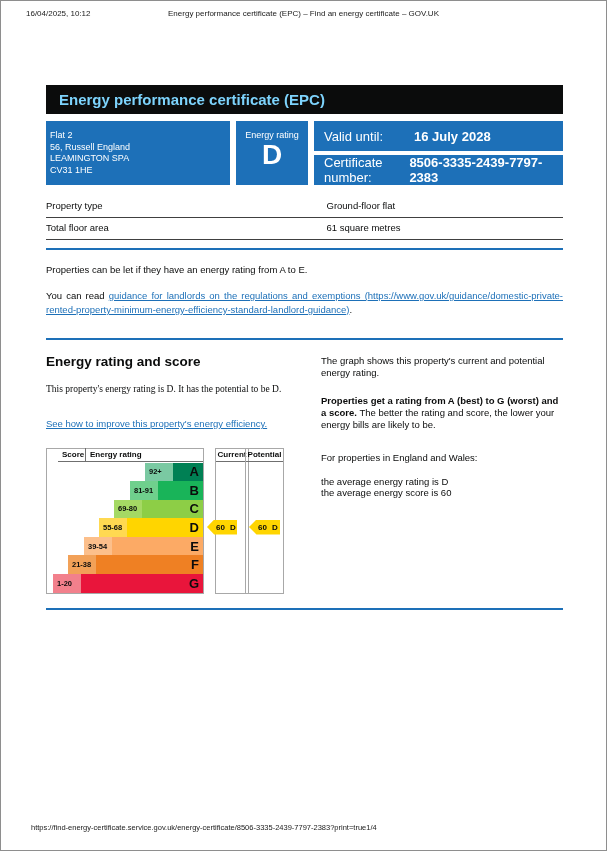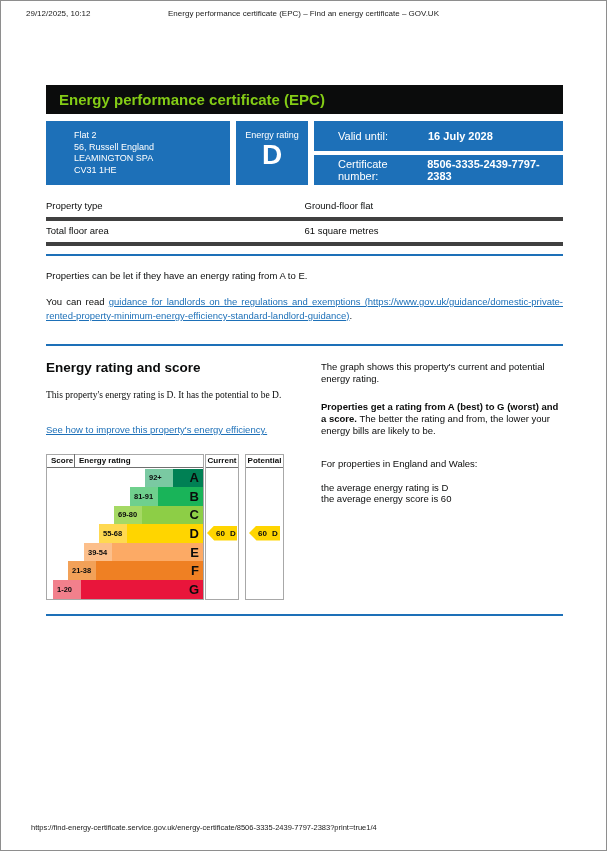--- a/index.html
+++ b/index.html
@@ -12,36 +12,36 @@
 
   
   .print-header { position: absolute; top: 8px; left: 25px; right: 25px; font-size: 8px; color: #1a1a1a; }
   .ph-timestamp { position: absolute; left: 0; top: 0; }
   .ph-title { display: block; text-align: center; }
   .print-footer { position: absolute; top: 822px; left: 30px; right: 25px; font-size: 7.5px; color: #1a1a1a; display: flex; }
 
   .content { position: absolute; top: 84px; left: 45px; width: 517px; }
 
   
-  .banner { background: #0b0c0c; color: #84cc16; height: 29px; line-height: 29px; padding-left: 13px; font-size: 15px; font-weight: bold; }
+  .banner { background: #0b0c0c; color: #7dd3fc; height: 29px; line-height: 29px; padding-left: 13px; font-size: 15px; font-weight: bold; }
 
   
   .summary-row { display: flex; gap: 6px; margin-top: 7px; height: 64px; }
-  .addr-box { width: 184px; background: #1d70b8; color: #fff; padding: 9px 28px; font-size: 9px; line-height: 11.5px; }
+  .addr-box { width: 184px; background: #1d70b8; color: #fff; padding: 9px 4px; font-size: 9px; line-height: 11.5px; }
   .rating-box { width: 72px; background: #1d70b8; color: #fff; text-align: center; padding-top: 9px; }
   .rating-box .rating-label { font-size: 9px; }
   .rating-box .rating-letter { font-size: 28px; font-weight: bold; line-height: 30px; }
   .info-box { flex: 1; display: flex; flex-direction: column; gap: 4px; }
-  .info-cell { flex: 1; background: #1d70b8; color: #fff; display: flex; align-items: center; padding-left: 24px; font-size: 11px; }
+  .info-cell { flex: 1; background: #1d70b8; color: #fff; display: flex; align-items: center; padding-left: 10px; font-size: 13px; }
   .info-cell .lbl { width: 90px; }
   .info-cell .val { font-weight: bold; }
 
   
   .prop-table { margin-top: 11px; font-size: 9.5px; }
-  .prop-row { display: flex; padding: 4px 0 6px 0; border-bottom: 4px solid #404040; }
+  .prop-row { display: flex; padding: 4px 0 6px 0; border-bottom: 1px solid #404040; gap: 22px; }
   .prop-row .plbl { width: 50%; }
 
   .blue-rule { height: 2px; background: #1d70b8; border: 0; }
   .rule-1 { margin-top: 8px; }
   .rule-2 { margin-top: 21px; }
   .rule-3 { margin-top: 13px; }
 
   h2 { font-size: 13.5px; font-weight: bold; margin-top: 14px; }
   p { font-size: 9.5px; line-height: 14px; }
   .para { margin-top: 13px; }
@@ -56,43 +56,43 @@
   .col-right { margin-left: 13px; flex: 1; }
   .col-right p { line-height: 12px; }
   .col-right .rp1 { margin-top: 15px; }
   .col-right .rp2 { margin-top: 16px; }
   .col-right .rp3 { margin-top: 21px; }
   .col-right .rp4 { margin-top: 12px; line-height: 11px; }
 
   
   .chart { position: relative; width: 238px; height: 147px; margin-top: 17px; }
   .chart-box { position: absolute; top: 0; bottom: 1px; border: 1px solid #a8a8a8; }
-  .box-main { left: 0; width: 158px; }
-  .box-current { left: 159px; width: 34px; }
+  .box-main { left: 0; width: 158px; padding-left: 11px; }
+  .box-current { left: 169px; width: 34px; }
   .box-potential { left: 199px; width: 39px; }
   .chart-head { height: 13px; border-bottom: 1px solid #6f6f6f; font-size: 8px; font-weight: bold; display: flex; align-items: center; }
   .box-main .chart-head .h-score { width: 27px; padding-left: 4px; }
   .box-main .chart-head .h-rating { border-left: 1px solid #6f6f6f; padding-left: 4px; height: 13px; line-height: 13px; flex: 1; }
   .box-current .chart-head, .box-potential .chart-head { justify-content: center; }
   .bands { position: absolute; top: 14px; left: 0; right: 0; bottom: 0; display: flex; flex-direction: column; align-items: flex-end; }
   .band-row { flex: 1; display: flex; }
   .score-cell { width: 28px; display: flex; align-items: center; padding-left: 4px; font-size: 7.5px; font-weight: bold; }
   .band-bar { display: flex; align-items: center; justify-content: flex-end; padding-right: 4px; font-size: 13px; font-weight: bold; }
   .arrow { position: absolute; height: 15px; line-height: 15px; display: flex; align-items: center; padding-left: 9px; font-size: 8px; font-weight: bold; clip-path: polygon(0 50%, 24% 0, 100% 0, 100% 100%, 24% 100%); top: 72px; }
   .arrow-current { left: 161px; width: 30px; }
   .arrow-potential { left: 203px; width: 31px; }
   .arrow .al { margin-left: 5px; }
 </style>
 </head>
 <body>
 
 <div class="page">
 
   <div class="print-header">
-    <span class="ph-timestamp">29/12/2025, 10:12</span>
+    <span class="ph-timestamp">16/04/2025, 10:12</span>
     <span class="ph-title">Energy performance certificate (EPC) – Find an energy certificate – GOV.UK</span>
   </div>
 
   <div class="content">
 
     <div class="banner">
       <span>Energy performance certificate (EPC)</span>
     </div>
 
     <div class="summary-row">
@@ -196,21 +196,21 @@
           <div class="arrow arrow-potential" style="background: rgb(255, 213, 0);">
             <span>60</span>
             <span class="al">D</span>
           </div>
         </div>
       </div>
 
       <div class="col-right">
         <p class="rp1">The graph shows this property's current and potential energy rating.</p>
         <p class="rp2">
-          <strong>Properties get a rating from A (best) to G (worst) and a score.</strong><span> The better the rating and from, the lower your energy bills are likely to be.</span>
+          <strong>Properties get a rating from A (best) to G (worst) and a score.</strong><span> The better the rating and score, the lower your energy bills are likely to be.</span>
         </p>
         <p class="rp3">For properties in England and Wales:</p>
         <p class="rp4">
           <span>the average energy rating is D</span><br>
           <span>the average energy score is 60</span>
         </p>
       </div>
     </div>
 
     <hr class="blue-rule rule-3">

